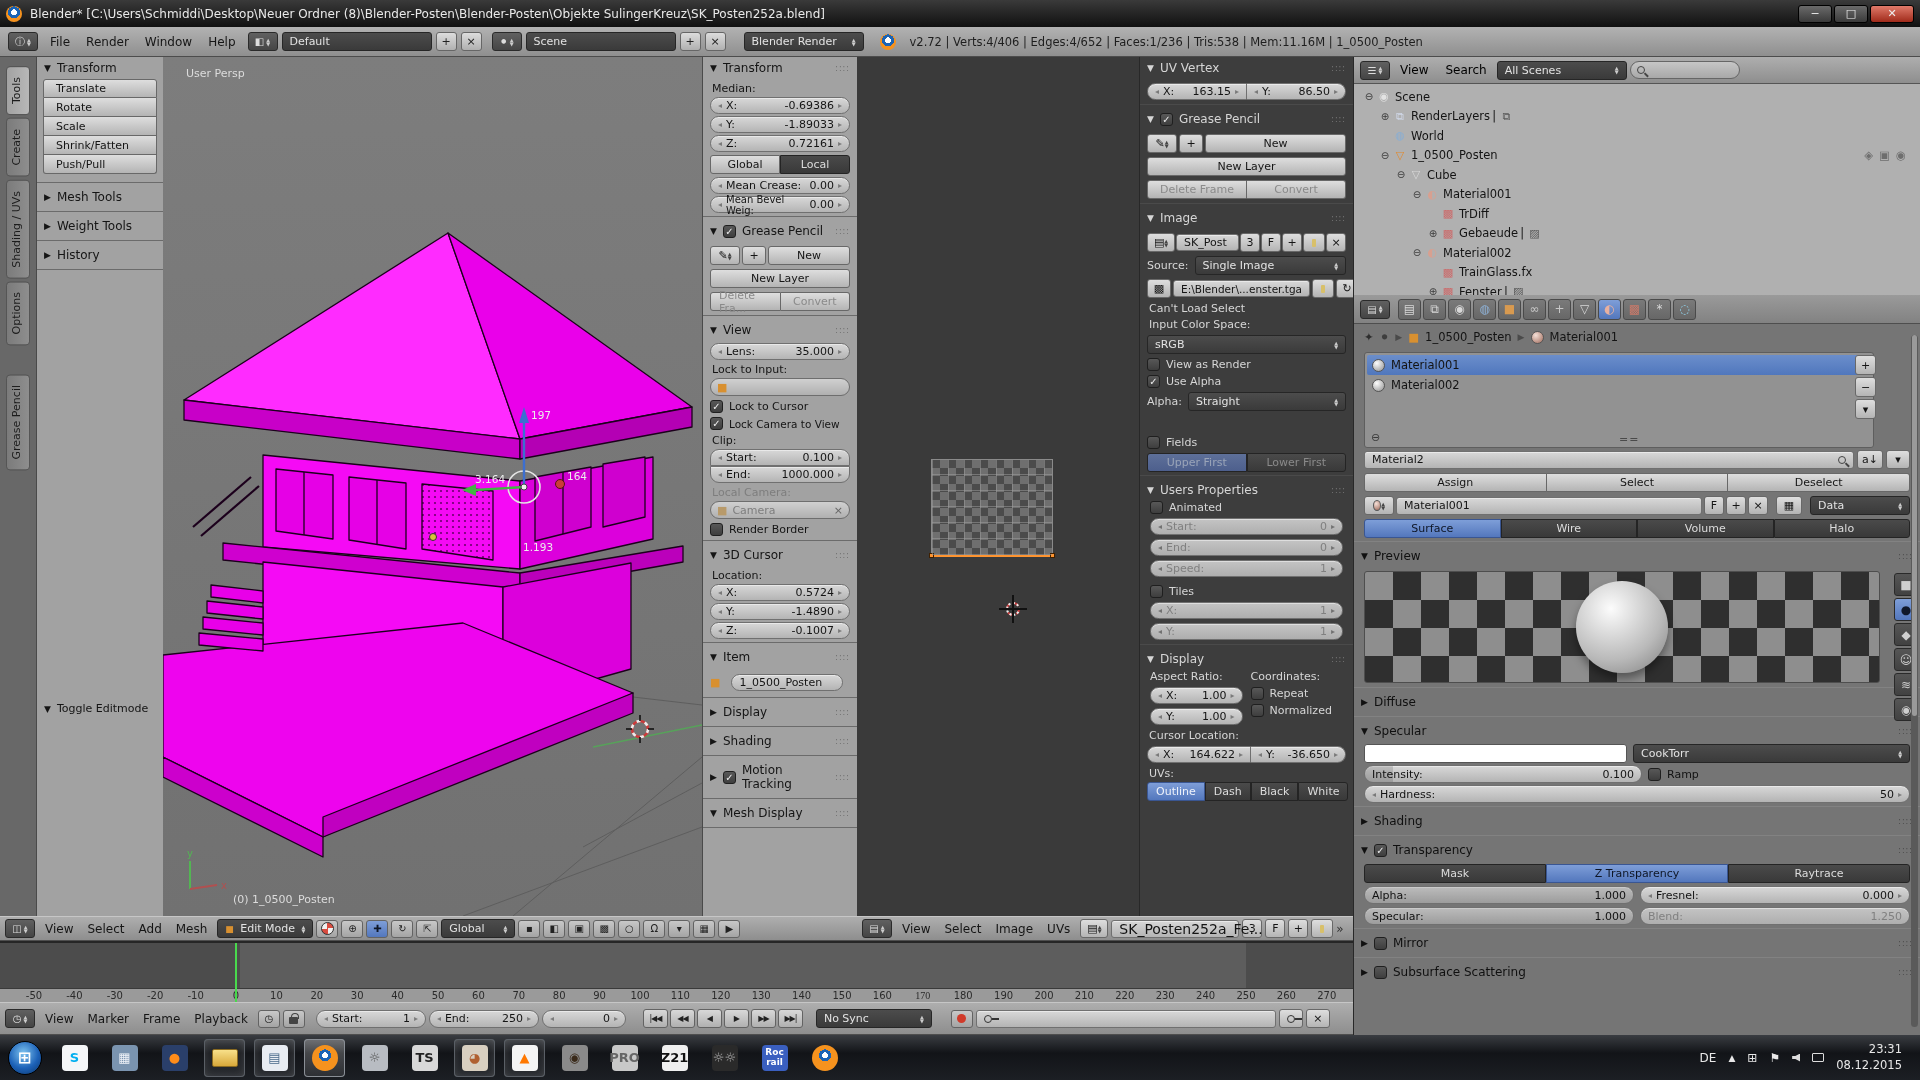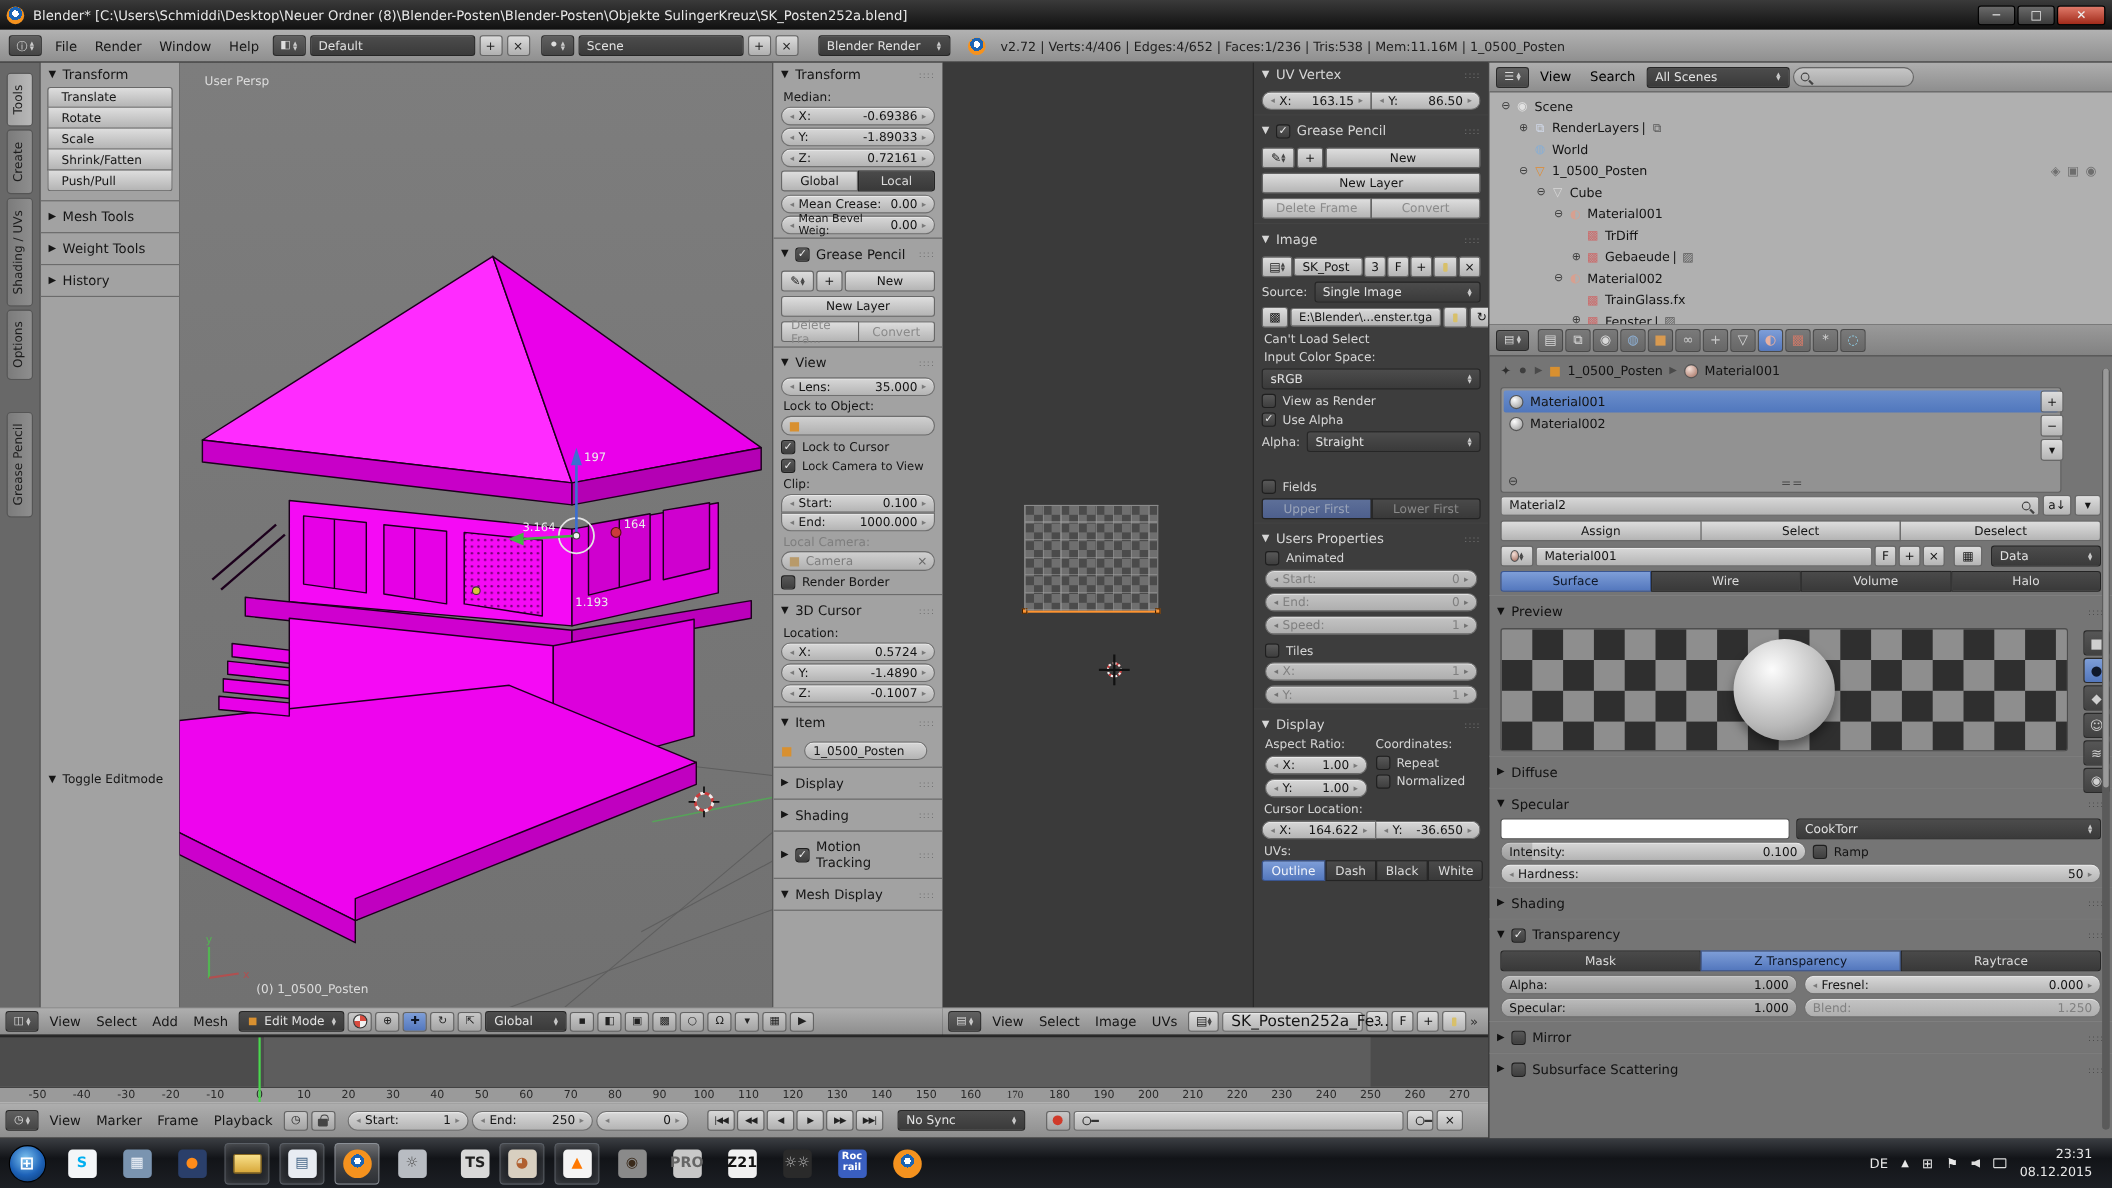--- a/index.html
+++ b/index.html
@@ -401,21 +401,21 @@
         <span class="tri">▼</span>
         <span>View</span>
         <span class="grip">::::</span>
       </div>
     <div class="pill">
         <span class="sa">◂</span>
         <span>Lens:</span>
         <span class="val">35.000</span>
         <span class="sa">▸</span>
       </div>
-    <div class="lab2">Lock to Object:</div>
+    <div class="lab2">Lock to Input:</div>
     <div class="objfield">
         <span style="color:#d89030">■</span>
       </div>
     <div class="row">
         <span class="chk">✓</span>
         <span>Lock to Cursor</span>
       </div>
     <div class="row">
         <span class="chk">✓</span>
         <span style="font-size:10.5px">Lock Camera to View</span>
@@ -1188,21 +1188,21 @@
         </span>
         <span class="tbi open">
           <span style="color: rgb(74, 106, 138); display: flex; align-items: center; justify-content: center; width: 26px; height: 26px; border-radius: 4px; background: rgb(232, 236, 242);">▤</span>
         </span>
         <span class="tbi active">
           <span class="blogo" style="width: 26px; height: 26px;"></span>
         </span>
         <span class="tbi" style="background: transparent;">
           <span style="color: rgb(85, 85, 85); display: flex; align-items: center; justify-content: center; width: 26px; height: 26px; border-radius: 4px; background: rgb(184, 188, 194);">☼</span>
         </span>
-        <span class="tbi" style="background: transparent; justify-content: flex-end;">
+        <span class="tbi" style="background: transparent;">
           <span style="color: rgb(34, 34, 34); display: flex; align-items: center; justify-content: center; width: 26px; height: 26px; border-radius: 4px; background: rgb(216, 216, 216);">TS</span>
         </span>
         <span class="tbi open">
           <span style="color: rgb(176, 96, 48); display: flex; align-items: center; justify-content: center; width: 26px; height: 26px; border-radius: 4px; background: rgb(216, 207, 192);">◕</span>
         </span>
         <span class="tbi open">
           <span style="color: rgb(255, 120, 0); display: flex; align-items: center; justify-content: center; width: 26px; height: 26px; border-radius: 4px; background: rgb(244, 244, 244);">▲</span>
         </span>
         <span class="tbi" style="background: transparent;">
           <span style="color: rgb(58, 42, 26); display: flex; align-items: center; justify-content: center; width: 26px; height: 26px; border-radius: 4px; background: rgb(138, 138, 138);">◉</span>

